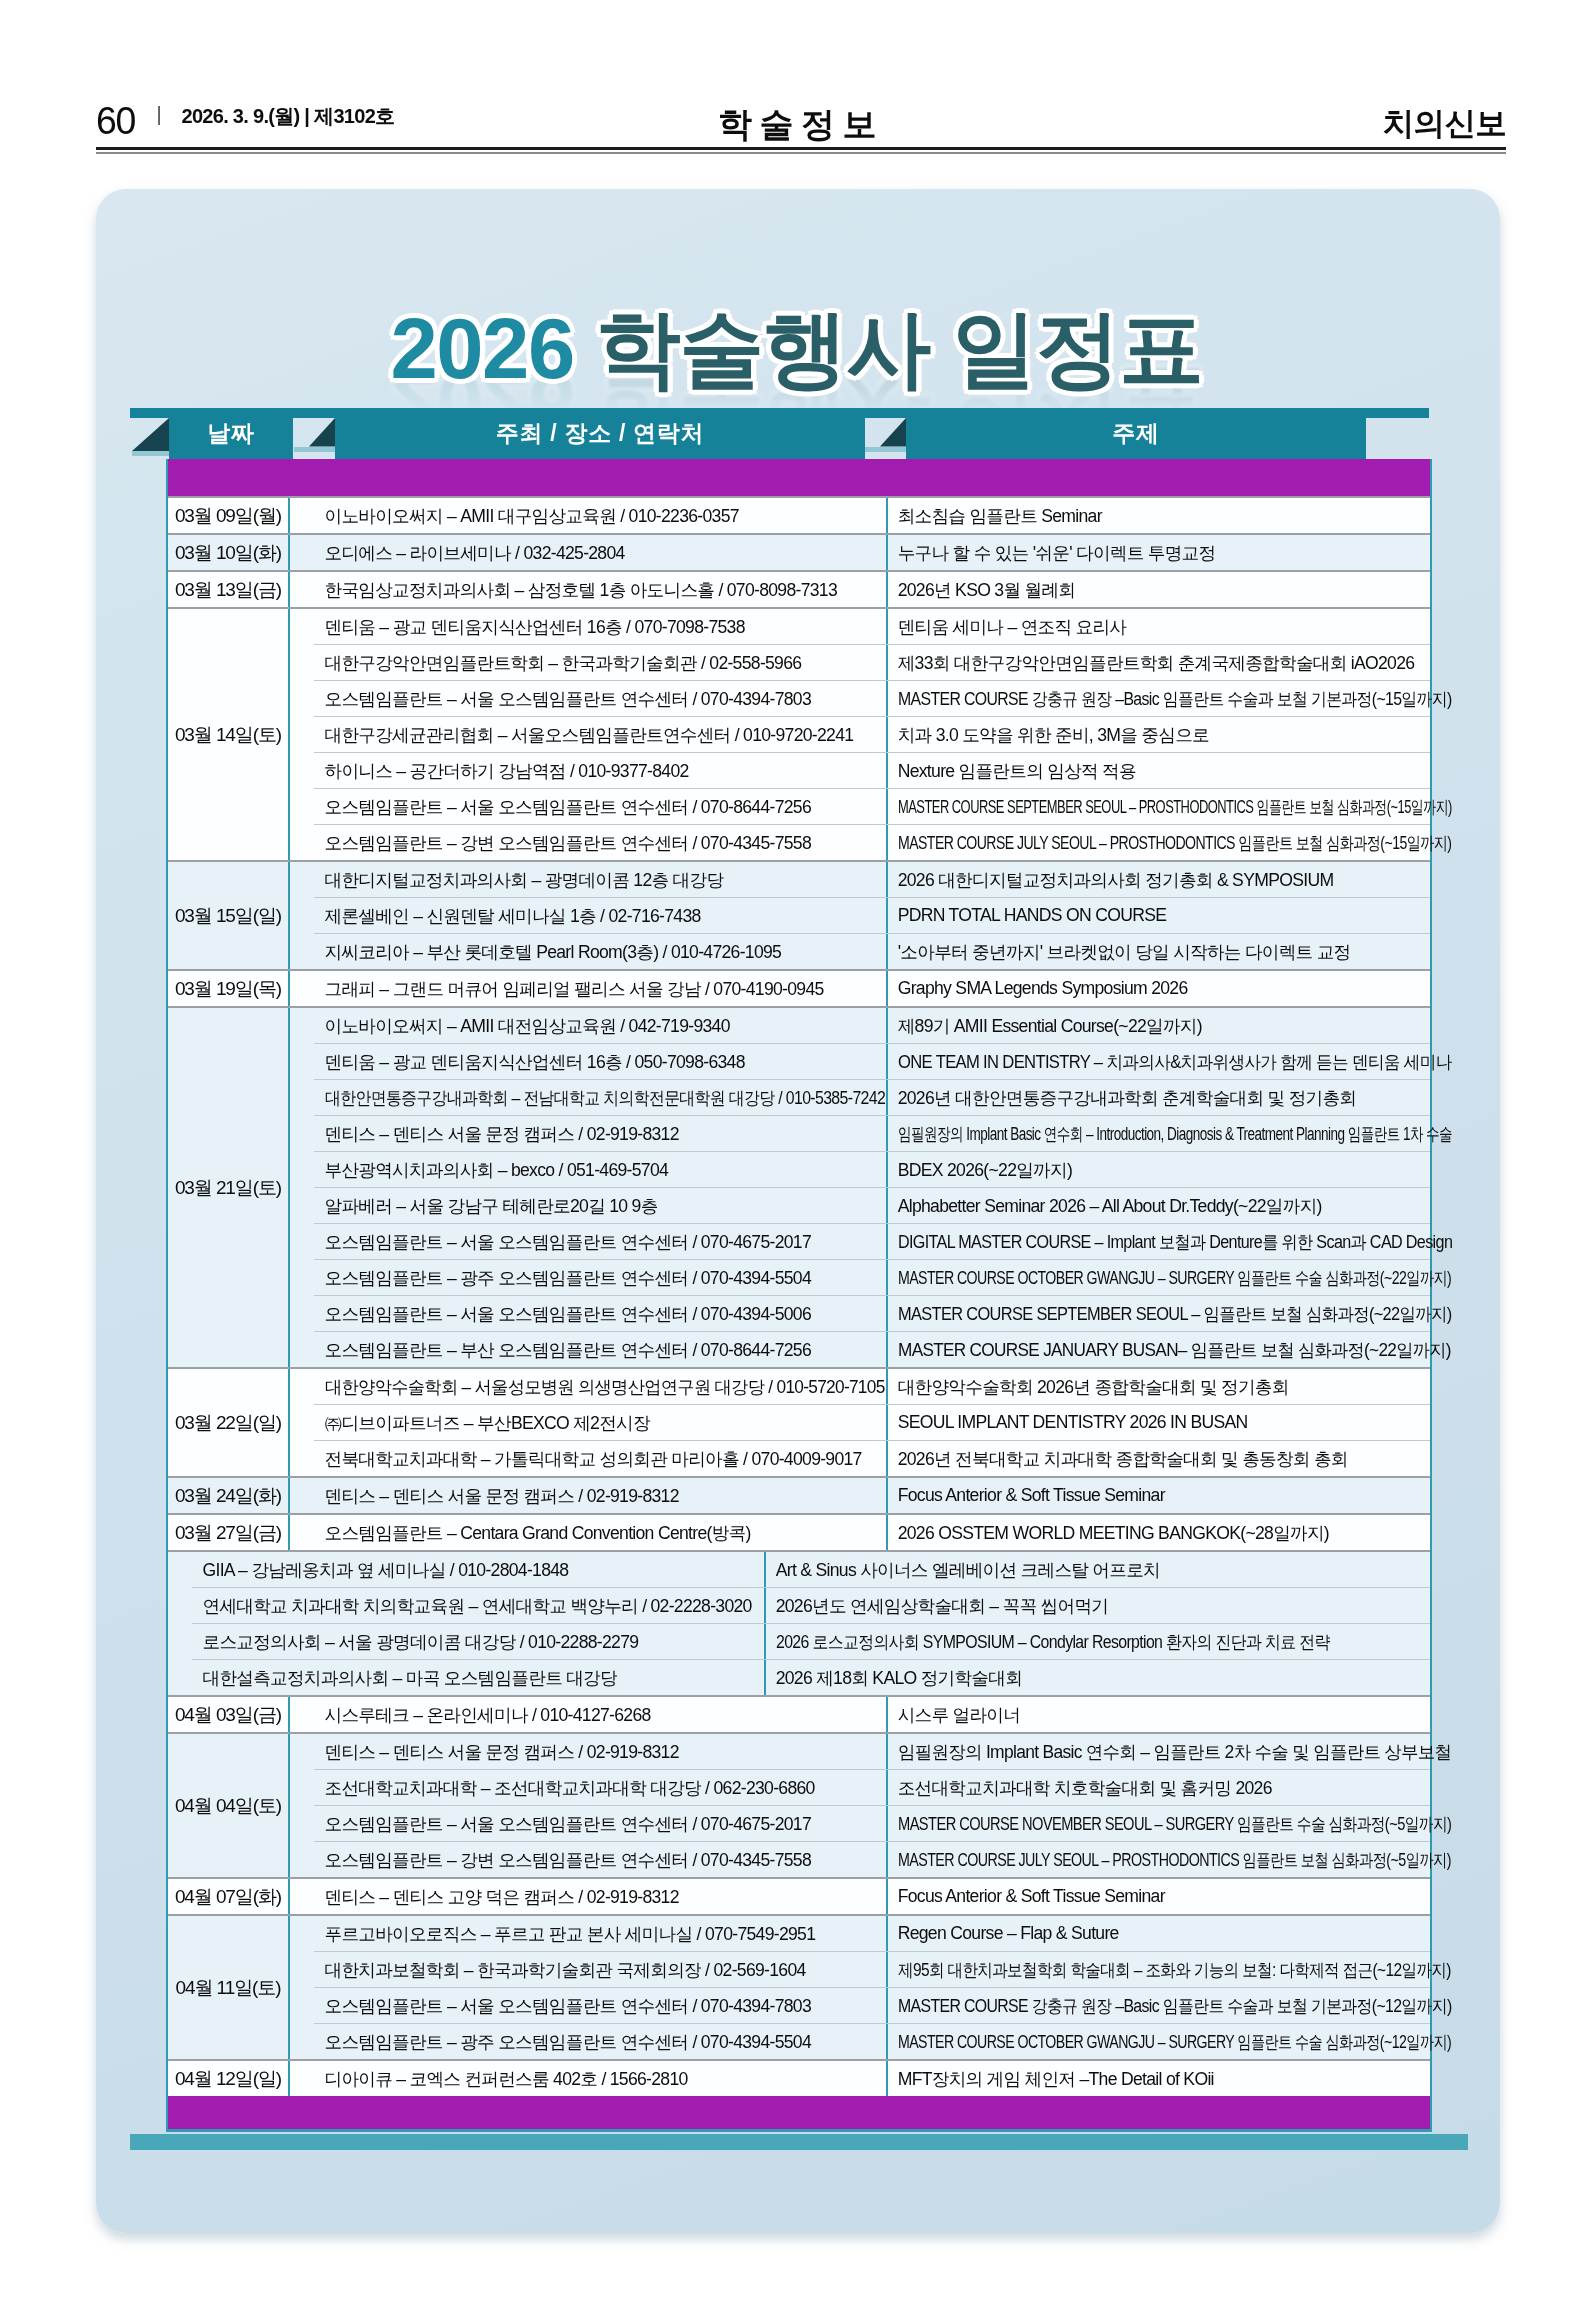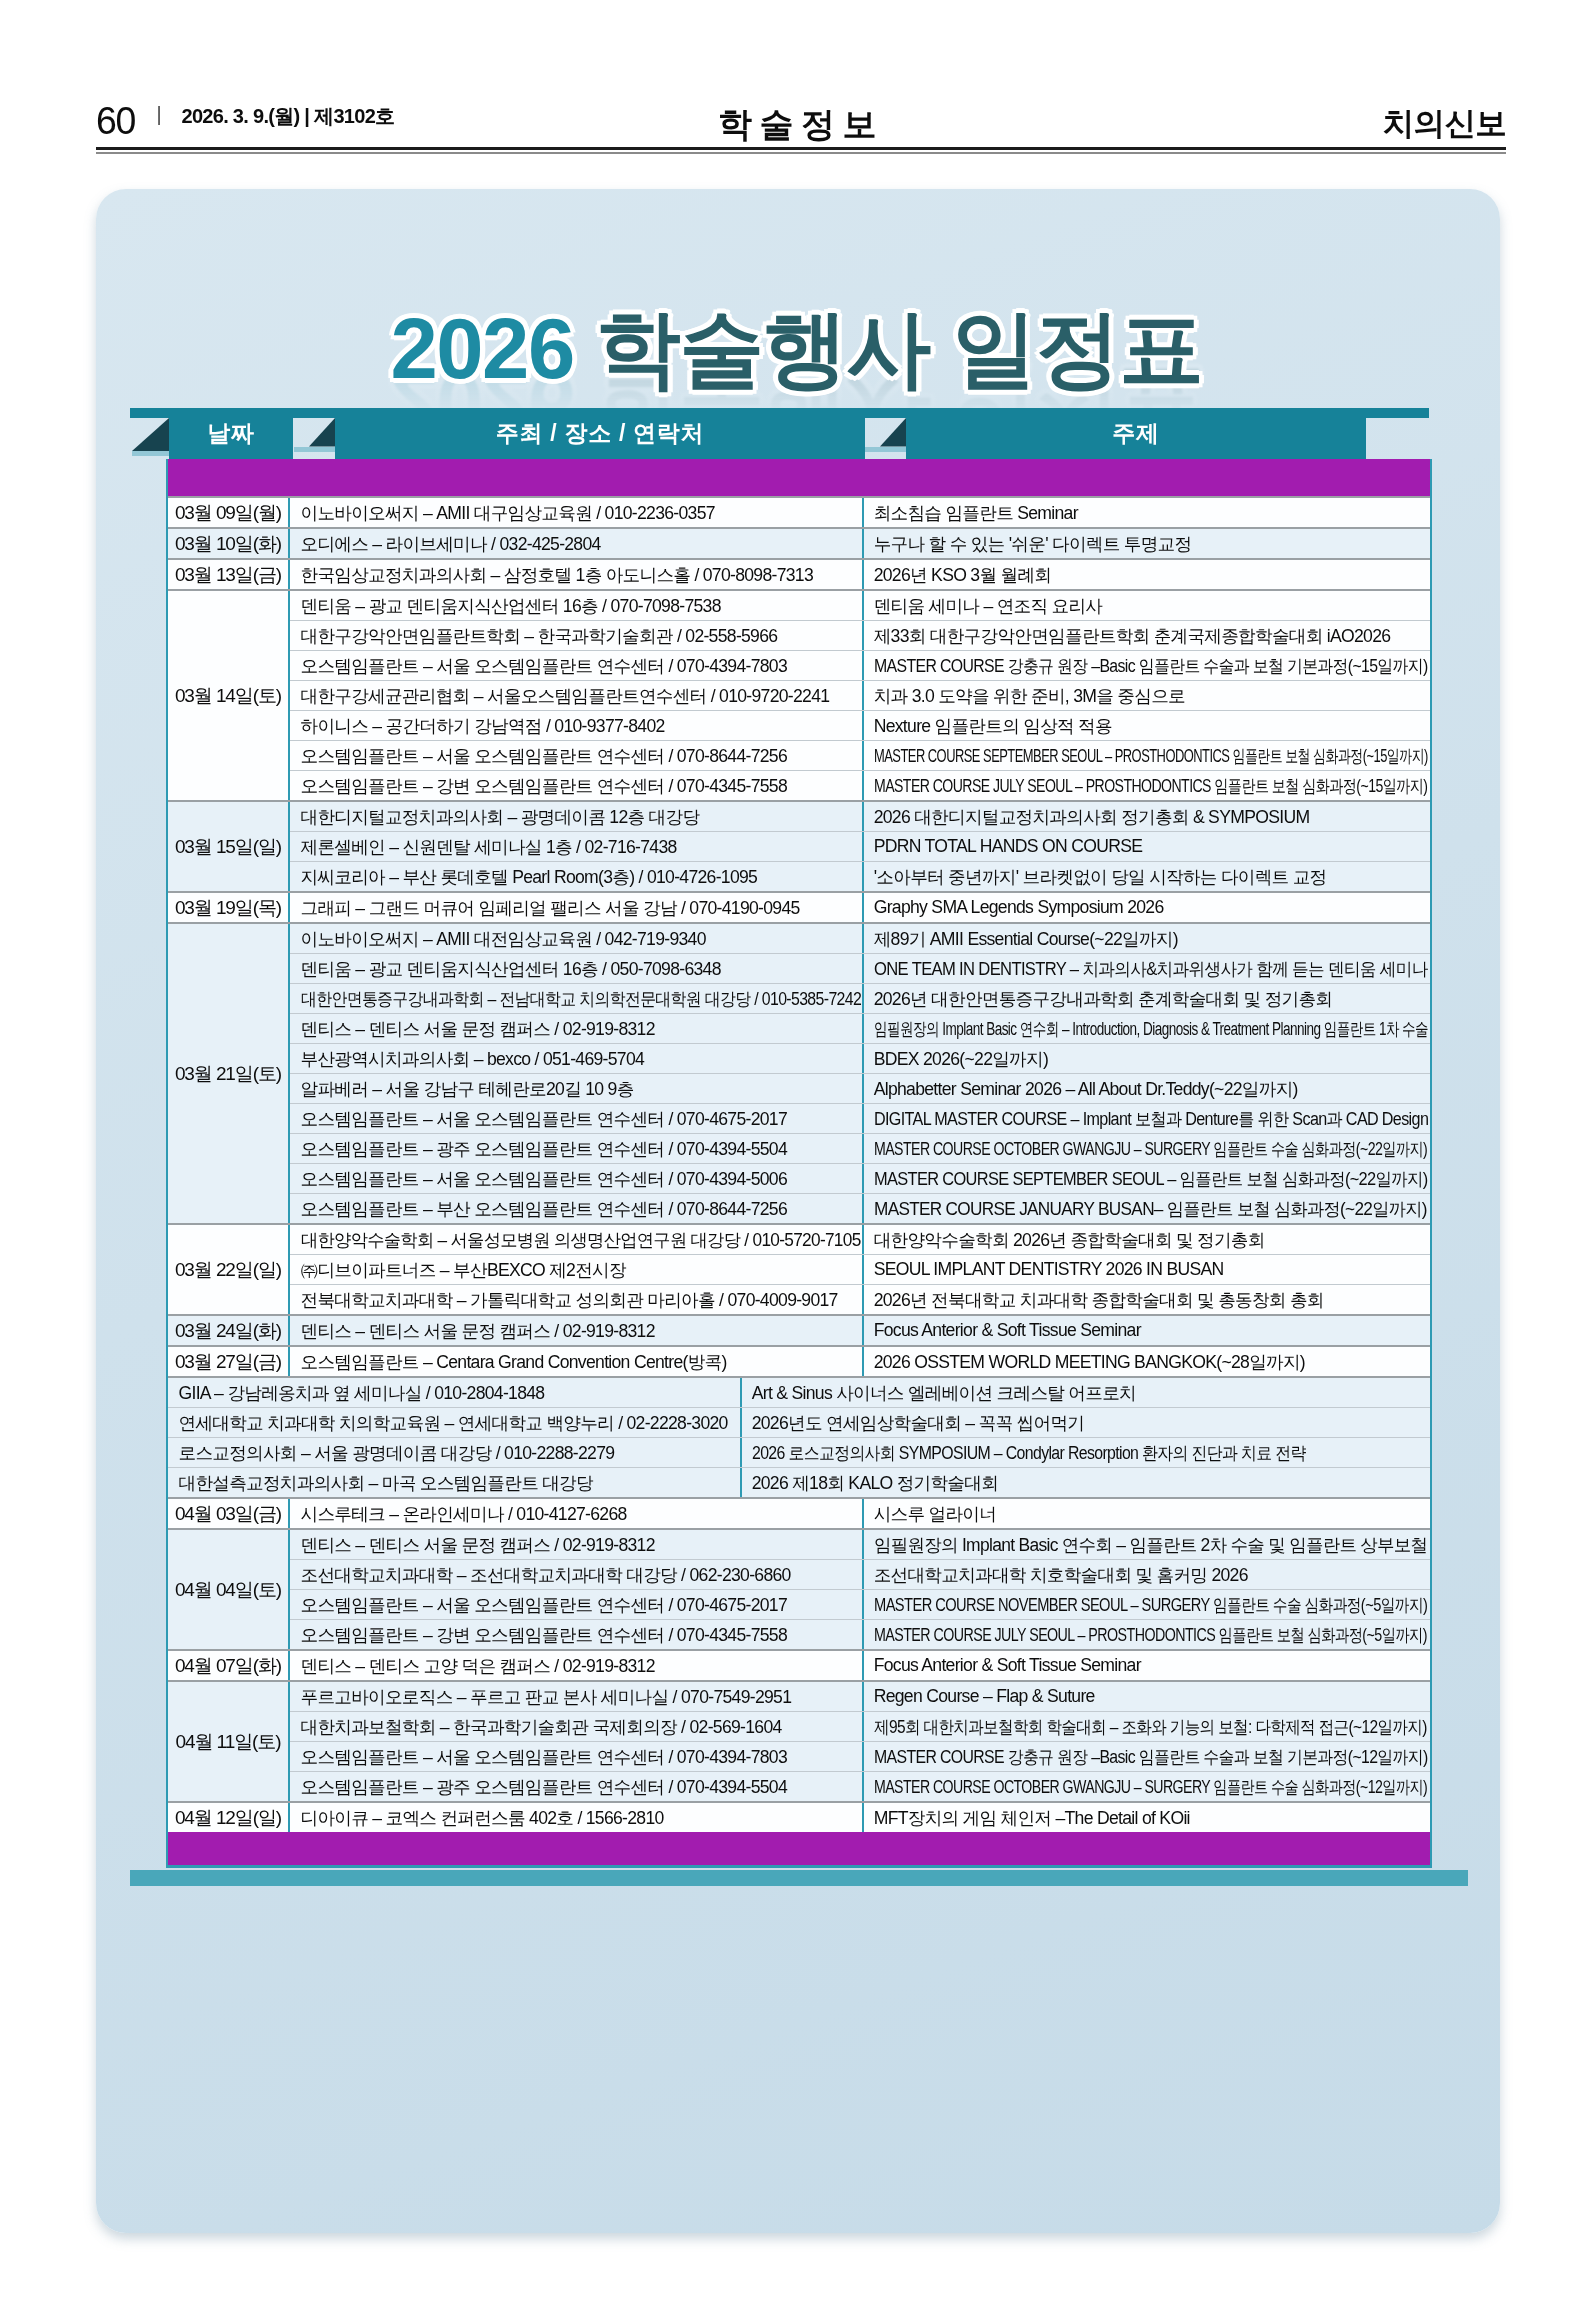--- a/index.html
+++ b/index.html
@@ -49,21 +49,21 @@
   
   .table-area{position:absolute;left:166px;top:459px;width:1266px;}
   .frame{border-left:2.2px solid #2e9ab3;border-right:2.2px solid #2e9ab3;border-bottom:3px solid #2e9ab3;
          background:#a21caf;padding-top:37px;padding-bottom:33px;}
   .group{display:flex;border-top:2.2px solid #9aa0a4;}
   .group.shaded{background:#e7f1f8;}
   .group.plain{background:#fdfeff;}
   .date-col{width:120px;flex:none;border-right:2.2px solid #2e9ab3;display:flex;align-items:center;justify-content:center;}
   .date-col .dtxt{font-size:19px;letter-spacing:-1.1px;white-space:nowrap;}
   .rows-col{flex:1;display:flex;flex-direction:column;min-width:0;}
-  .row{height:29px;display:flex;min-width:0;}
+  .row{height:35px;display:flex;min-width:0;margin-left:24px;}
   .row + .row{border-top:1.5px solid #c2cad0;}
   .host-cell{width:574px;flex:none;border-right:2.2px solid #2e9ab3;display:flex;align-items:center;padding-left:10.5px;box-sizing:border-box;}
   .topic-cell{flex:1;display:flex;align-items:center;padding-left:9.7px;min-width:0;box-sizing:border-box;padding-right:3px;}
   .fit{font-size:17.6px;letter-spacing:-0.7px;white-space:nowrap;transform-origin:0 50%;}
   .teal-bar{height:16.5px;background:#49a7ba;margin:1.5px -36px 0 -36px;}
 </style>
 </head>
 <body>
 
 <div id="page">

